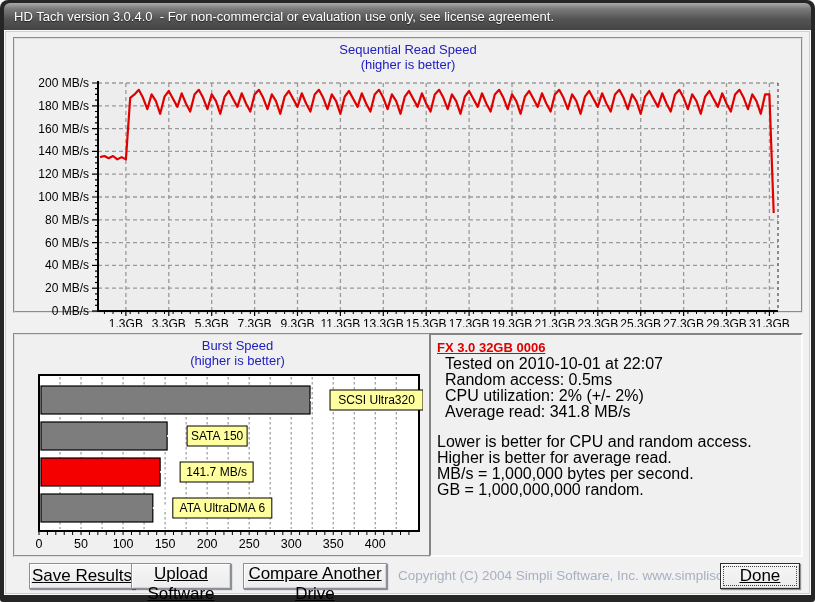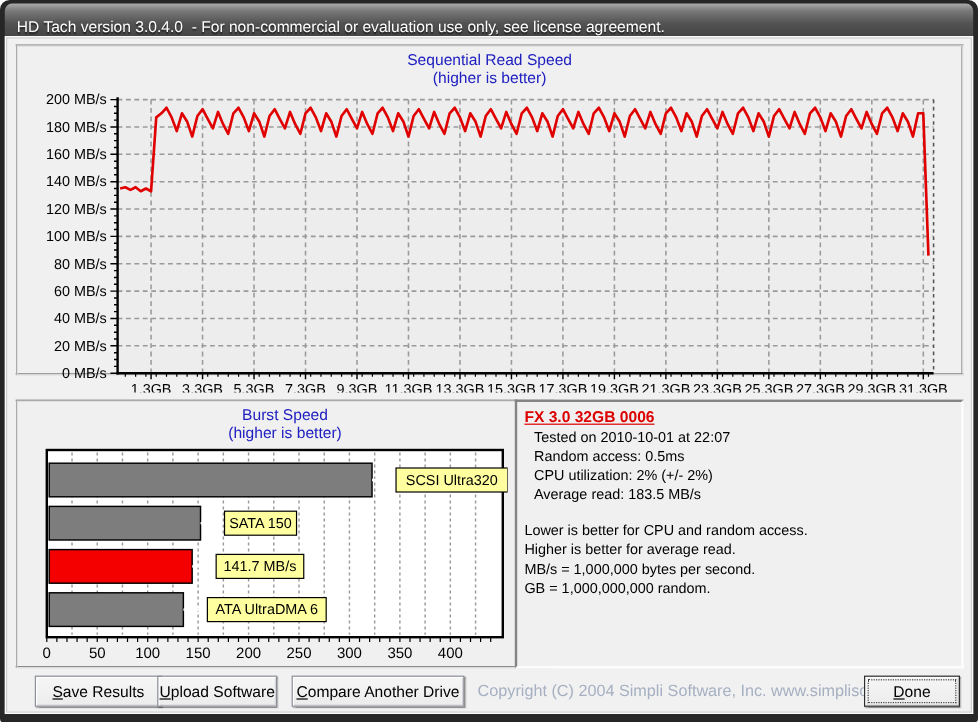--- a/index.html
+++ b/index.html
@@ -9,21 +9,21 @@
     background:#262626;
     border-radius:8px 8px 3px 3px;
     padding:3px 4px 7px 4px;
     font-family:"Liberation Sans", sans-serif;
     overflow:hidden;
   }
   .titlebar {
     height:27px;
     background:linear-gradient(#ababab 0%, #7a7a7a 22%, #535353 60%, #454545 100%);
     border-radius:6px 6px 0 0;
-    display:flex; align-items:flex-end;
+    display:flex; align-items:center;
     padding:0 10px;
   }
   .title-text {
     color:#ffffff; font-size:13px; white-space:pre;
     text-shadow:0 1px 1px rgba(0,0,0,.6);
   }
   .content {
     position:relative;
     height:565px;
     background:#f1f1f1;
@@ -37,29 +37,29 @@
                  border:2px solid; border-color:#848484 #fdfdfd #fdfdfd #848484; }
   .chart-title, .chart-subtitle {
     position:absolute; left:0; right:0; text-align:center;
     color:#2020c0; font-size:13px; line-height:15px; z-index:2;
   }
   .chart-title { top:3px; }
   .chart-subtitle { top:18px; }
   .chart-svg { position:absolute; left:0; top:0; }
   .drive-name { color:#dd0000; font-weight:bold; font-size:13px; padding:5px 0 1px 6px;text-decoration:underline; }
   .info-details { padding-left:14px; }
-  .info-details div, .info-notes div { font-size:12px; line-height:16px; color:#000; }
+  .info-details div, .info-notes div { font-size:16px; line-height:16px; color:#000; }
   .info-notes { padding-left:6px; margin-top:14px; }
   .btn {
     position:absolute; top:532px; height:26px;
     background:linear-gradient(#f6f6f6,#ececec);
     border:1px solid #8b8f98;
     box-shadow:1px 1px 1px rgba(0,0,0,.4), inset 1px 1px 0 #ffffff, inset -1px -1px 0 #d6d6d6;
     font-family:"Liberation Sans", sans-serif;
-    font-size:13px; color:#000; padding:0; cursor:default;
+    font-size:17px; color:#000; padding:0; cursor:default;text-decoration:underline;
   }
   .btn-default {
     border:1px solid #2e2e2e;
     outline:1px dotted #444; outline-offset:-4px;
   }
   .btn-label { display:block; width:100%; text-align:center; }
   .btn-label::first-letter { text-decoration:underline; }
   .btn-save    { left:24px;  width:106px; }
   .btn-upload  { left:126px; width:100px; }
   .btn-compare { left:238px; width:144px; }
@@ -373,21 +373,21 @@
           <text x="360.283185840708" y="213" text-anchor="middle" font-size="12.5" fill="#000">400</text>
         </svg>
     </div>
 
     <div class="panel info-panel">
       <div class="drive-name">FX 3.0 32GB 0006</div>
       <div class="info-details">
           <div>Tested on 2010-10-01 at 22:07</div>
           <div>Random access: 0.5ms</div>
           <div>CPU utilization: 2% (+/- 2%)</div>
-          <div>Average read: 183.5 MB/s</div>
+          <div>Average read: 341.8 MB/s</div>
         </div>
       <div class="info-notes">
           <div>Lower is better for CPU and random access.</div>
           <div>Higher is better for average read.</div>
           <div>MB/s = 1,000,000 bytes per second.</div>
           <div>GB = 1,000,000,000 random.</div>
         </div>
     </div>
 
     <button class="btn btn-save">

